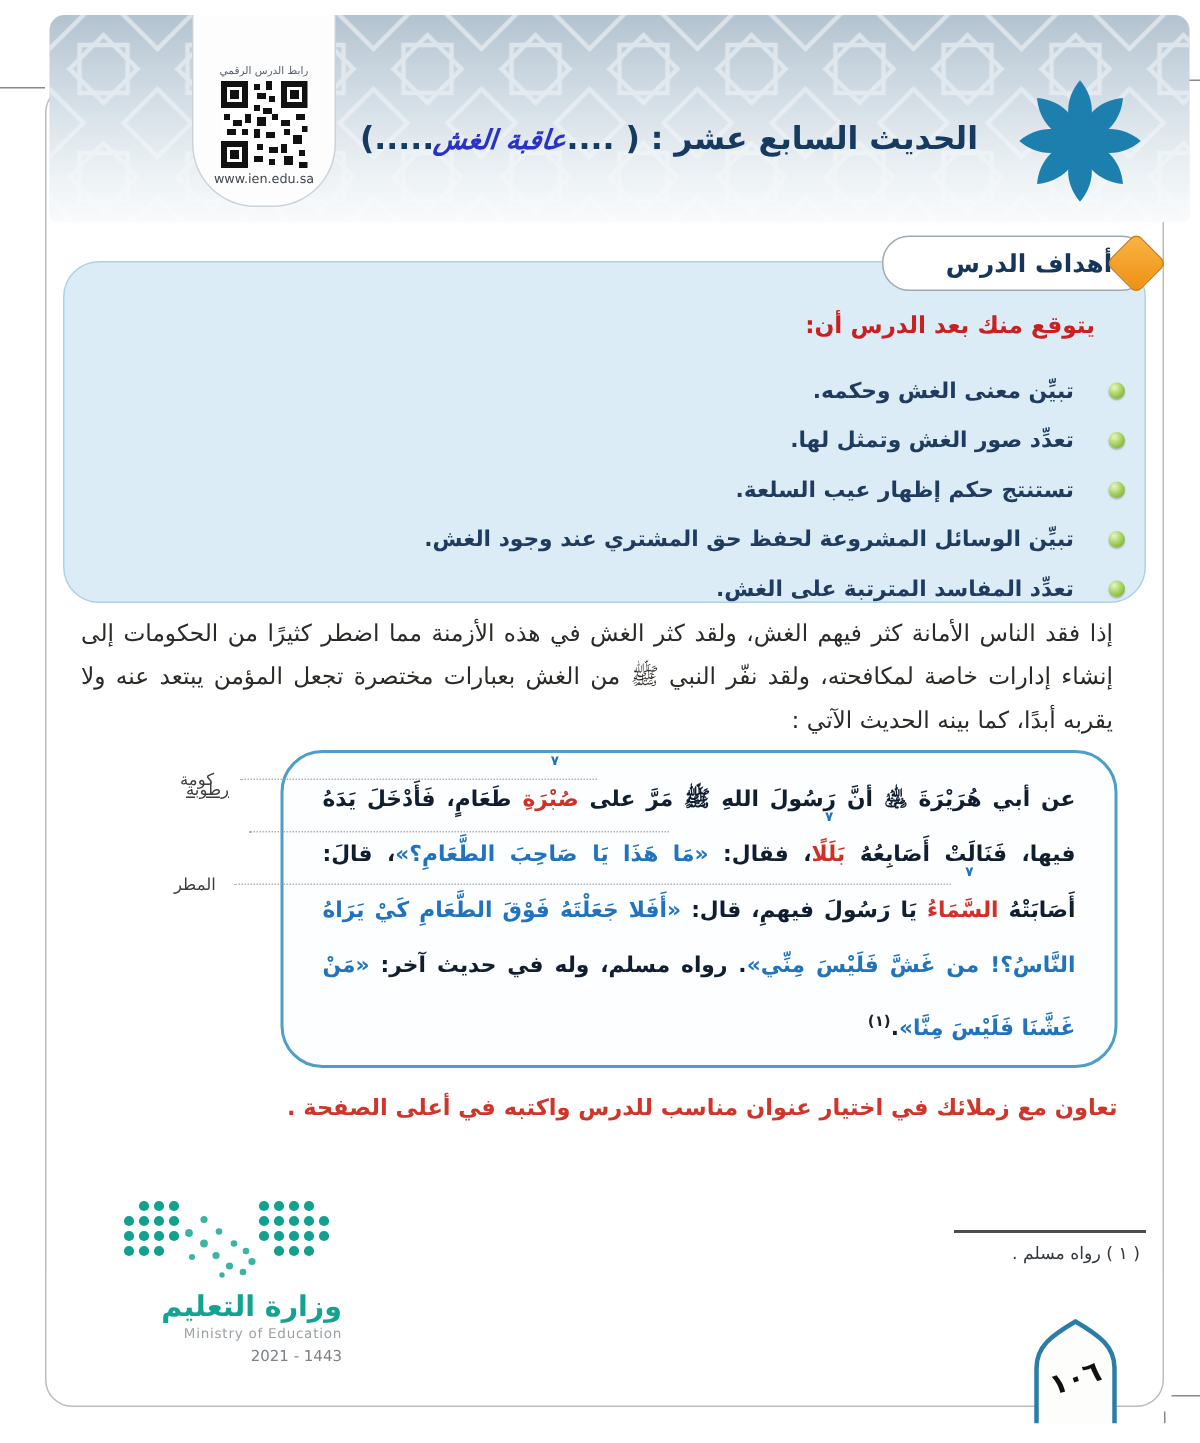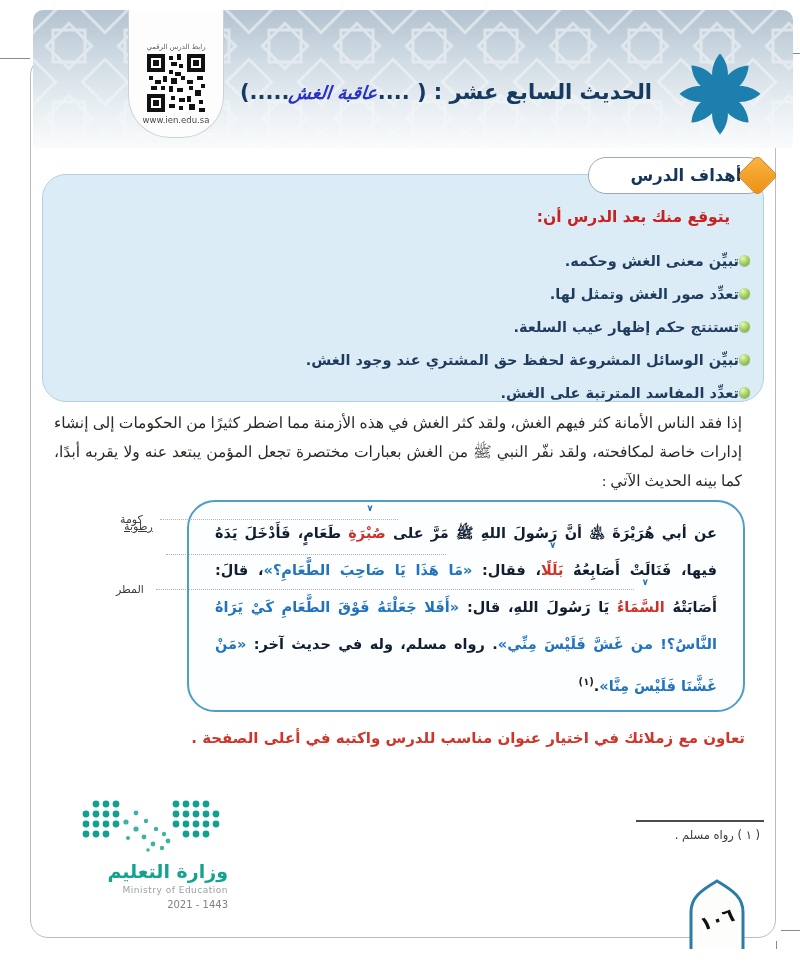--- a/index.html
+++ b/index.html
@@ -31,27 +31,27 @@
 
   
   .obj-box{position:absolute;left:42px;top:174px;width:722px;height:228px;background:#dcecf6;border:1px solid #aed2e5;border-radius:24px;box-sizing:border-box;z-index:1;}
   .obj-tab{position:absolute;left:588px;top:157px;width:178px;height:37px;z-index:4;}
   .obj-tab .pill{position:absolute;inset:0;background:#fff;border:1.5px solid #9fa9b0;border-radius:18px;display:flex;align-items:center;justify-content:center;
     padding-left:18px;box-sizing:border-box;font-size:16.5px;font-weight:bold;color:#15355b;}
   .obj-tab .diamond{position:absolute;right:-6px;top:4px;width:27px;height:27px;background:linear-gradient(135deg,#f9b546,#ee8f10);border:1px solid #d07f0e;
     border-radius:5px;transform:rotate(45deg);}
   .obj-intro{position:absolute;right:70px;top:208px;font-size:15.5px;font-weight:bold;color:#c92121;z-index:2;}
   .obj-list{position:absolute;right:50px;top:244px;width:660px;z-index:2;}
-  .obj-item{display:flex;align-items:center;gap:0;height:33px;}
+  .obj-item{display:flex;align-items:center;gap:23px;height:33px;}
   .obj-bullet{width:11px;height:11px;border-radius:50%;flex:0 0 auto;
     background:radial-gradient(circle at 35% 30%,#e7f6c0,#9ccb52 55%,#6f9e2d);box-shadow:0 1px 1px rgba(0,0,0,.25);}
   .obj-text{font-size:14.5px;color:#1f3c5e;font-weight:600;}
 
   
-  .intro-par{position:absolute;right:58px;top:408px;width:688px;font-size:15.5px;line-height:29px;color:#2c2a26;text-align:justify;font-family:Liberation Serif, serif;}
+  .intro-par{position:absolute;right:58px;top:408px;width:688px;font-size:15.5px;line-height:29px;color:#2c2a26;text-align:justify;}
 
   
   .hadith-box{position:absolute;left:187px;top:500px;width:558px;height:212px;background:#fcfeff;border:2px solid #4e9ec7;border-radius:28px;
     box-sizing:border-box;padding:13px 26px 0 26px;z-index:2;}
   .h-line{direction:rtl;font-size:14.5px;font-weight:bold;color:#111e30;line-height:37px;white-space:nowrap;text-align:right;}
   .h-line.full{text-align:justify;text-align-last:justify;white-space:normal;height:37px;overflow:visible;}
   .h-red{color:#d03126;position:relative;display:inline-block;}
   .h-red .mark{position:absolute;top:-11px;right:35%;font-size:9px;color:#2173bd;font-weight:bold;line-height:1;}
   .h-blue{color:#2173bd;}
   .h-sup{font-size:10px;vertical-align:super;color:#222;}
@@ -211,21 +211,21 @@
   <div class="leader" style="left:156px;top:589px;width:478px;"></div>
 
   <div class="hadith-box">
     <div class="h-line full">
       <span>عن أبي هُرَيْرَةَ ﵁ أنَّ رَسُولَ اللهِ ﷺ مَرَّ على </span><span class="h-red"><span class="mark">٧</span><span>صُبْرَةِ</span></span><span> طَعَامٍ، فَأَدْخَلَ يَدَهُ</span>
     </div>
     <div class="h-line full">
       <span>فيها، فَنَالَتْ أَصَابِعُهُ </span><span class="h-red"><span class="mark">٧</span><span>بَلَلًا</span></span><span>، فقال: </span><span class="h-blue">«مَا هَذَا يَا صَاحِبَ الطَّعَامِ؟»</span><span>، قالَ:</span>
     </div>
     <div class="h-line full">
-      <span>أَصَابَتْهُ </span><span class="h-red"><span class="mark">٧</span><span>السَّمَاءُ</span></span><span> يَا رَسُولَ اللهِ، قال: </span><span class="h-blue">«أَفَلا جَعَلْتَهُ فَوْقَ الطَّعَامِ كَيْ يَرَاهُ</span>
+      <span>أَصَابَتْهُ </span><span class="h-red"><span class="mark">٧</span><span>السَّمَاءُ</span></span><span> يَا رَسُولَ فيهمِ، قال: </span><span class="h-blue">«أَفَلا جَعَلْتَهُ فَوْقَ الطَّعَامِ كَيْ يَرَاهُ</span>
     </div>
     <div class="h-line full">
       <span class="h-blue">النَّاسُ؟! من غَشَّ فَلَيْسَ مِنِّي»</span><span>. رواه مسلم، وله في حديث آخر: </span><span class="h-blue">«مَنْ</span>
     </div>
     <div class="h-line">
       <span class="h-blue">غَشَّنَا فَلَيْسَ مِنَّا»</span><span>.</span><span class="h-sup">(١)</span>
     </div>
   </div>
 
   <div class="activity">تعاون مع زملائك في اختيار عنوان مناسب للدرس واكتبه في أعلى الصفحة .</div>

